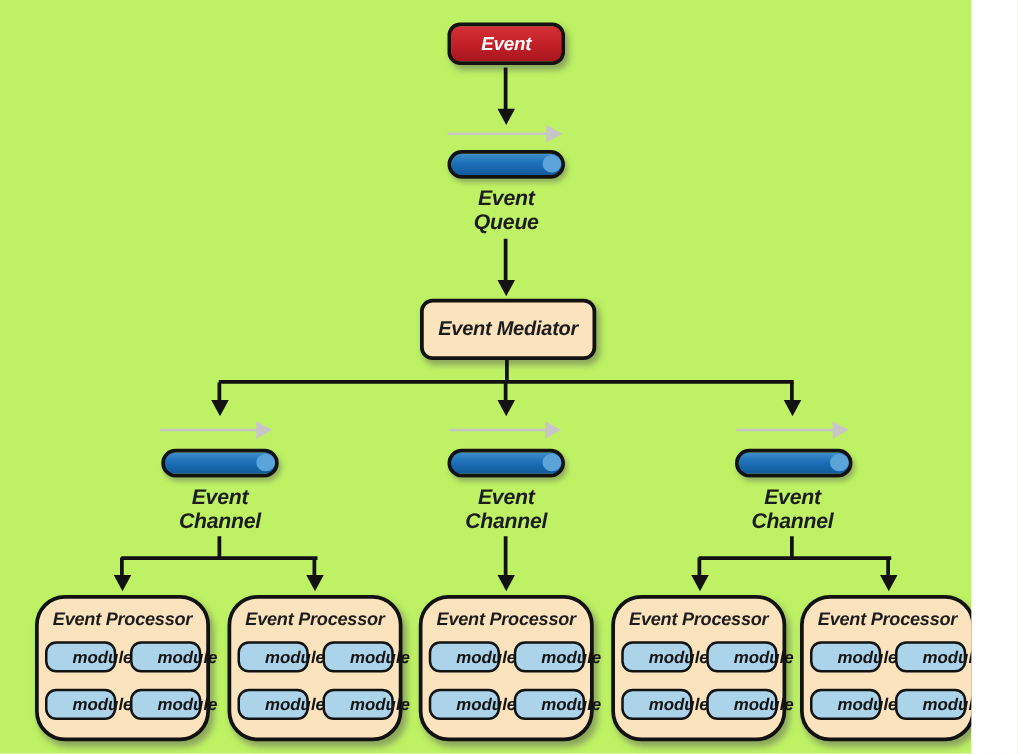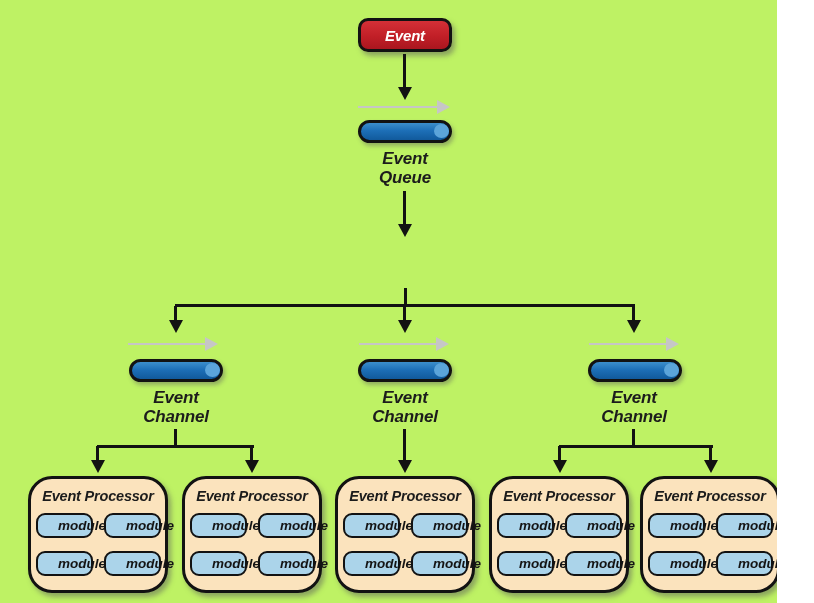--- a/index.html
+++ b/index.html
@@ -80,20 +80,23 @@
   <div class="lbl" style="left:355px;top:149px;width:100px;">
     <span>Event</span>
     <span>Queue</span>
   </div>
 
   <div class="varrow" style="left:398px;top:191px;height:46px;">
     <i class="vline"></i>
     <i class="vhead"></i>
   </div>
 
+  <div class="box tan shadow" style="left:336px;top:239px;width:141px;height:49px;">
+    <span class="box-label med-label">Event Mediator</span>
+  </div>
 
   <i class="line v" style="left:404px;top:288px;height:18px;"></i>
   <i class="line h" style="left:175px;top:304px;width:460px;"></i>
   <div class="varrow" style="left:169px;top:306px;height:27px;">
     <i class="vline"></i>
       <i class="vhead"></i>
   </div>
   <div class="varrow" style="left:398px;top:306px;height:27px;">
     <i class="vline"></i>
       <i class="vhead"></i>

